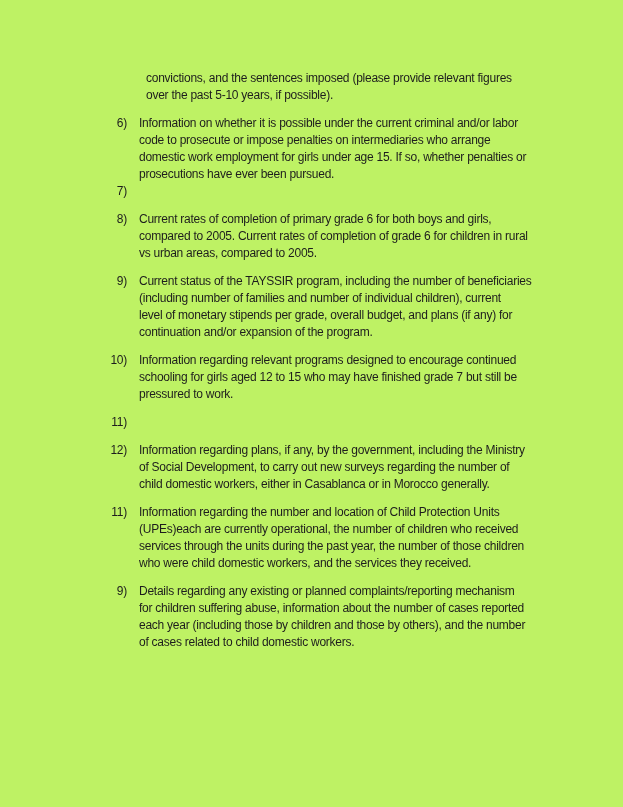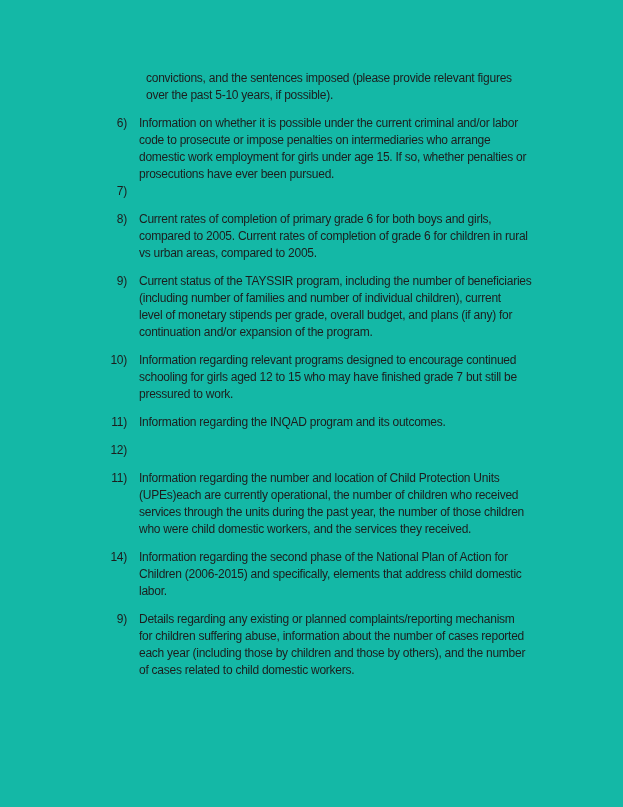--- a/index.html
+++ b/index.html
@@ -4,21 +4,21 @@
 <style>
   html, body {
     margin: 0;
     padding: 0;
     background: #ffffff;
   }
   .page {
     position: relative;
     width: 623px;
     height: 807px;
-    background: #14b8a6;
+    background: #bef264;
     font-family: "Liberation Sans", sans-serif;
     color: #1d1d1d;
     overflow: hidden;
     box-sizing: border-box;
   }
   .content {
     padding: 70px 0 0 108px;
     box-sizing: border-box;
   }
   .intro {
@@ -93,41 +93,37 @@
 
     <div class="item">
       <span class="num">10)</span>
       <p class="txt">Information regarding relevant programs designed to encourage continued
 schooling for girls aged 12 to 15 who may have finished grade 7 but still be
 pressured to work.</p>
     </div>
 
     <div class="item">
       <span class="num">11)</span>
-      <p class="txt">Information regarding the INQAD program and its outcomes.</p>
     </div>
 
     <div class="item">
       <span class="num">12)</span>
+      <p class="txt">Information regarding plans, if any, by the government, including the Ministry
+of Social Development, to carry out new surveys regarding the number of
+child domestic workers, either in Casablanca or in Morocco generally.</p>
     </div>
 
     <div class="item">
       <span class="num">11)</span>
       <p class="txt">Information regarding the number and location of Child Protection Units
 (UPEs)each are currently operational, the number of children who received
 services through the units during the past year, the number of those children
 who were child domestic workers, and the services they received.</p>
     </div>
 
-    <div class="item">
-      <span class="num">14)</span>
-      <p class="txt">Information regarding the second phase of the National Plan of Action for
-Children (2006-2015) and specifically, elements that address child domestic
-labor.</p>
-    </div>
 
     <div class="item">
       <span class="num">9)</span>
       <p class="txt">Details regarding any existing or planned complaints/reporting mechanism
 for children suffering abuse, information about the number of cases reported
 each year (including those by children and those by others), and the number
 of cases related to child domestic workers.</p>
     </div>
 
   </div>

